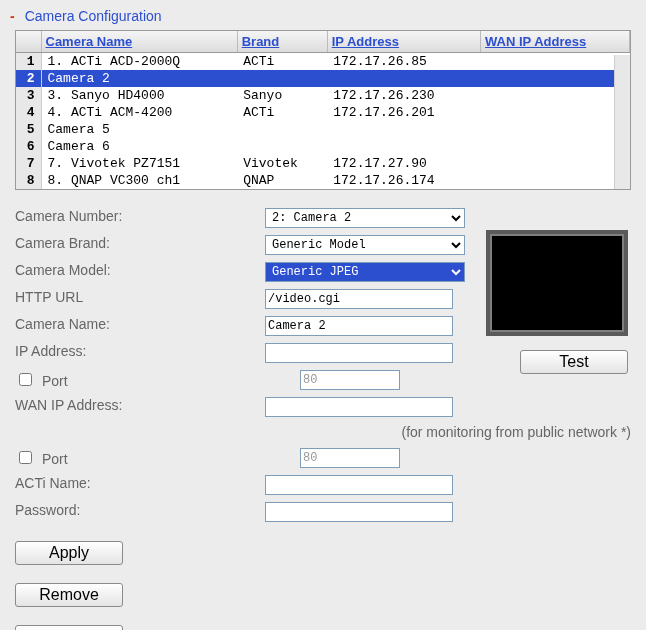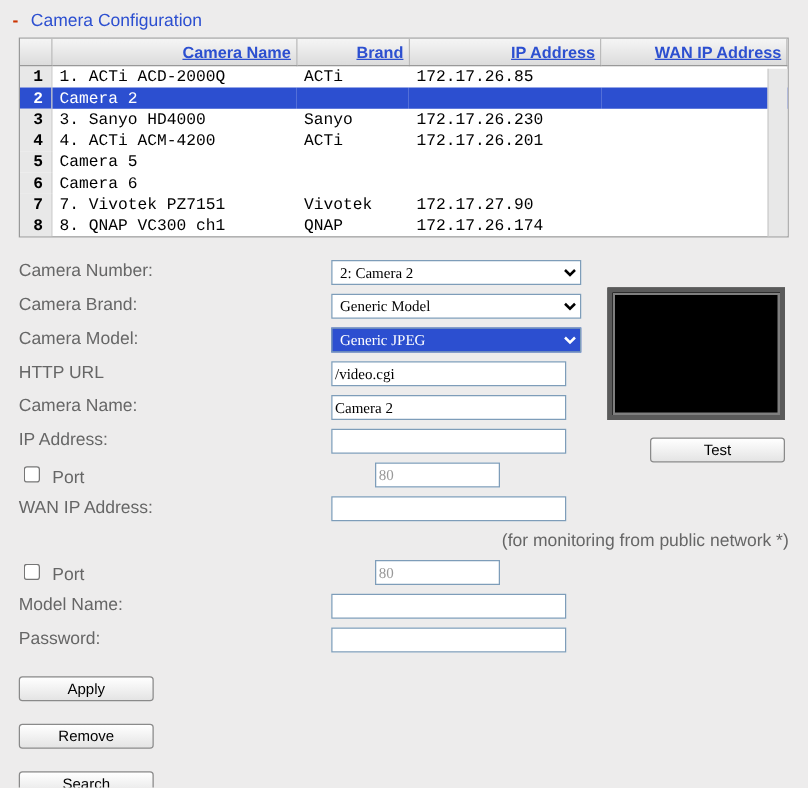--- a/index.html
+++ b/index.html
@@ -36,21 +36,21 @@
   }
   table.camlist th {
     background: linear-gradient(#f5f5f5,#dcdcdc);
     color: #2c4fd0;
     font-family: Verdana, Geneva, sans-serif;
     font-weight: bold;
     font-size: 13px;
     padding: 3px 4px;
     border-right: 1px solid #bbb;
     border-bottom: 1px solid #999;
-    text-align: right;
+    text-align: left;
     text-decoration: underline;
   }
   table.camlist th.idx { width: 25px; text-decoration: none; }
   table.camlist td {
     padding: 1px 6px;
     color: #000;
     white-space: nowrap;
   }
   table.camlist td.idx {
     background: #e8e8e8;
@@ -76,21 +76,21 @@
     display: flex;
     margin-bottom: 7px;
   }
   .row label.fld {
     width: 250px;
     color: #666;
     font-size: 14px;
   }
   .row label.fld input[type=checkbox] { margin-right: 6px; }
   select, input[type=text], input[type=password] {
-    font-family: Liberation Serif, serif;
+    font-family: Liberation Mono, monospace;
     font-size: 12px;
     padding: 1px 2px;
     border: 1px solid #7e9db9;
     background: #fff;
     height: 20px;
   }
   select { width: 200px; }
   select.model-sel {
     background: #2c4fd0;
     color: #fff;
@@ -110,21 +110,21 @@
     box-shadow: inset 0 0 0 2px #7f7f7f;
   }
   .test-btn {
     position: absolute;
     right: 18px;
     top: 160px;
     width: 148px;
   }
   button.std {
     font-family: Verdana, sans-serif;
-    font-size: 12px;
+    font-size: 16px;
     background: linear-gradient(#fff,#e4e4e4);
     border: 1px solid #8a8a8a;
     border-radius: 3px;
     padding: 2px 0;
     width: 108px;
     cursor: pointer;
   }
   .btn-row {
     padding: 6px 15px;
     display: flex;
@@ -264,21 +264,21 @@
   </div>
   <p class="note">(for monitoring from public network *)</p>
   <div class="row">
     <label class="fld">
       <input type="checkbox" style="">
       <span>Port</span>
     </label>
     <input type="text" class="w100" disabled="" value="80" style="">
   </div>
   <div class="row">
-    <label class="fld">Model Name:</label>
+    <label class="fld">ACTi Name:</label>
     <input type="text" class="w200" value="" style="">
   </div>
   <div class="row">
     <label class="fld">Password:</label>
     <input type="password" class="w200" value="" style="">
   </div>
 </div>
 
 <div class="btn-row">
   <button class="std">Apply</button>

